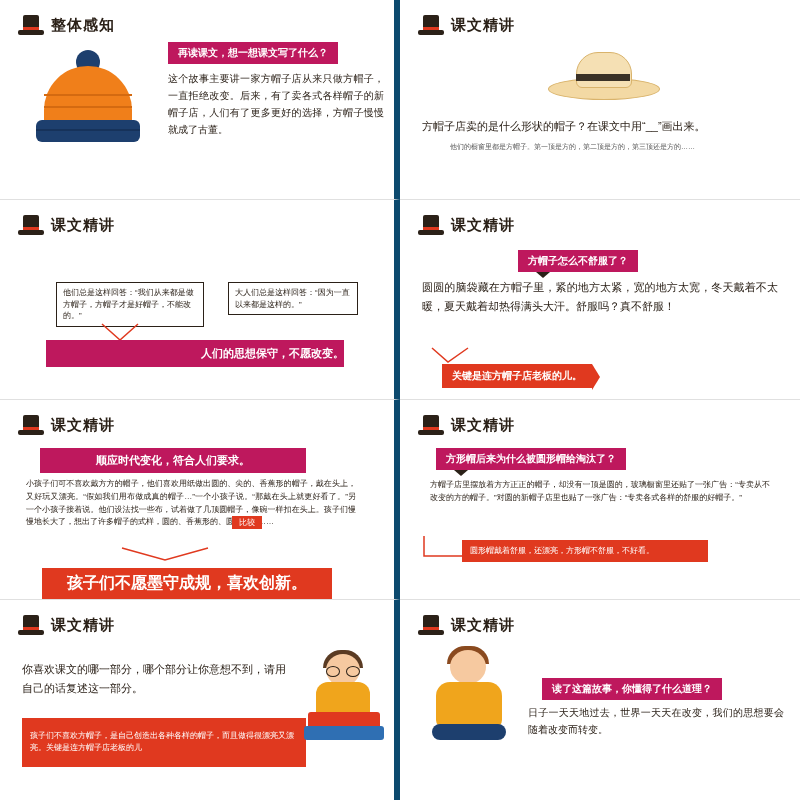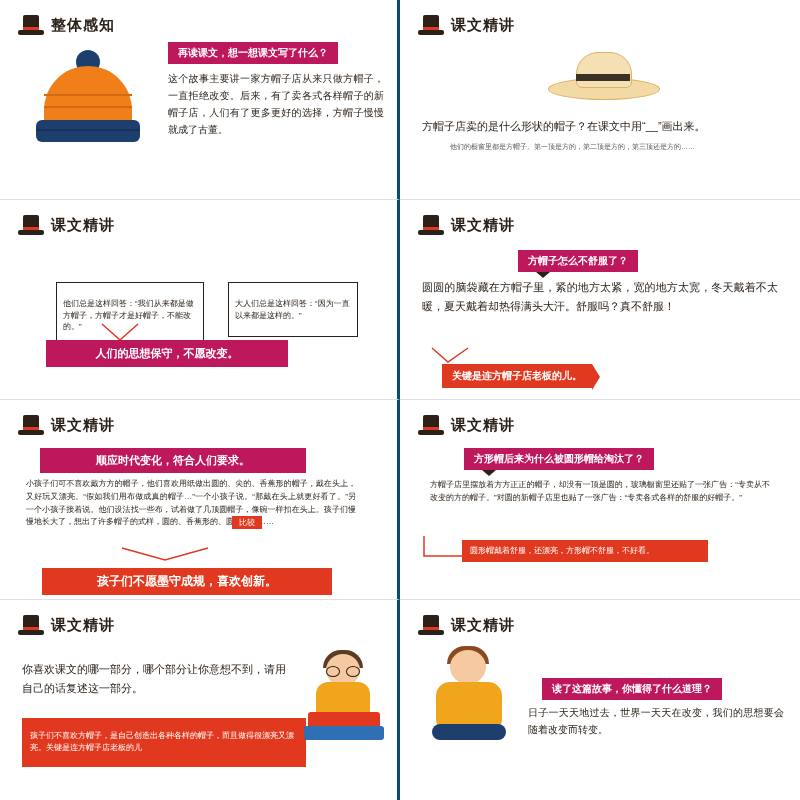--- a/index.html
+++ b/index.html
@@ -9,21 +9,21 @@
     overflow:hidden;
   }
   .grid{
     display:grid;
     grid-template-columns:400px 400px;
     grid-template-rows:200px 200px 200px 200px;
     width:800px;height:800px;
   }
   .slide{
     position:relative;
-    border-right:3px solid #0c4a6e;
+    border-right:6px solid #0c4a6e;
     border-bottom:1px solid #e0e0e0;
     overflow:hidden;
     background:#fff;
   }
   .slide:nth-child(2n){border-right:none;}
   .slide:nth-child(n+7){border-bottom:none;}
 
   
   .hdr{position:absolute;left:18px;top:12px;display:flex;align-items:center;gap:7px;}
   .hat-icon{position:relative;width:26px;height:26px;}
@@ -47,21 +47,21 @@
     background:#e0391f;color:#fff;font-size:10px;font-weight:bold;
     padding:5px 10px;display:inline-block;position:relative;
   }
   .red-bar.tail:after{
     content:"";position:absolute;right:-8px;top:0;
     border-top:13px solid transparent;border-bottom:13px solid transparent;
     border-left:8px solid #e0391f;
   }
   .box{
     border:1px solid #2b2118;font-size:8px;line-height:1.45;
-    padding:15px 6px;color:#2b2118;background:#fff;
+    padding:4px 6px;color:#2b2118;background:#fff;
   }
   .tiny{font-size:7px;color:#555;}
 
   
   .s1-hat{position:absolute;left:28px;top:50px;width:120px;height:100px;}
   .s1-hat .pom{position:absolute;left:48px;top:0;width:24px;height:24px;background:#1d3f6e;border-radius:50%;}
   .s1-hat .dome{position:absolute;left:16px;top:16px;width:88px;height:58px;background:#f07f1a;border-radius:44px 44px 4px 4px;}
   .s1-hat .stripe{position:absolute;left:16px;top:44px;width:88px;height:2px;background:#d46a10;}
   .s1-hat .stripe2{position:absolute;left:16px;top:56px;width:88px;height:2px;background:#d46a10;}
   .s1-hat .brimband{position:absolute;left:8px;top:70px;width:104px;height:22px;background:#1d3f6e;border-radius:6px;}
@@ -74,39 +74,39 @@
   .s2-hat .brim{position:absolute;left:0;top:34px;width:110px;height:20px;background:#f3d9a4;border-radius:50%;border:1px solid #d9b36b;}
   .s2-hat .crown{position:absolute;left:28px;top:8px;width:54px;height:34px;background:#f5e0b4;border-radius:22px 22px 6px 6px;border:1px solid #d9b36b;}
   .s2-hat .band{position:absolute;left:28px;top:30px;width:54px;height:7px;background:#3b3227;}
   .s2-q{position:absolute;left:22px;top:118px;width:358px;font-size:11px;color:#2b2118;}
   .s2-sub{position:absolute;left:50px;top:142px;width:310px;}
 
   
   .s3-b1{position:absolute;left:56px;top:82px;width:134px;}
   .s3-b2{position:absolute;left:228px;top:82px;width:116px;}
   .s3-arrow{position:absolute;left:100px;top:122px;width:40px;height:22px;}
-  .s3-bar{position:absolute;left:46px;top:140px;width:242px;text-align:center;}
+  .s3-bar{position:absolute;left:46px;top:140px;width:298px;text-align:right;}
   .s3-bar .q-bar{width:100%;box-sizing:border-box;padding:6px 0;font-size:11px;}
 
   
   .s4-q{position:absolute;left:118px;top:50px;border-radius:6px;}
   .s4-para{position:absolute;left:22px;top:78px;width:356px;font-size:11px;line-height:1.75;text-align:justify;}
   .s4-arrow{position:absolute;left:30px;top:146px;width:40px;height:20px;}
   .s4-bar{position:absolute;left:42px;top:164px;}
 
   
   .s5-bar{position:absolute;left:40px;top:48px;width:266px;text-align:center;}
   .s5-para{position:absolute;left:26px;top:78px;width:330px;font-size:8px;line-height:1.6;text-align:justify;}
   .s5-cmp{position:absolute;left:232px;top:116px;background:#e0391f;color:#fff;font-size:8px;padding:1px 7px;}
   .s5-redbar{position:absolute;left:42px;top:168px;width:290px;text-align:center;}
-  .s5-redbar .red-bar{width:100%;box-sizing:border-box;padding:5px 0;font-size:12px;font-family:Liberation Serif, serif;}
+  .s5-redbar .red-bar{width:100%;box-sizing:border-box;padding:5px 0;font-size:16px;font-family:Liberation Serif, serif;}
   .s5-line{position:absolute;left:120px;top:146px;width:90px;height:16px;}
 
   
-  .s6-bar{position:absolute;left:36px;top:48px;margin-left:28px;}
+  .s6-bar{position:absolute;left:36px;top:48px;}
   .s6-para{position:absolute;left:30px;top:78px;width:340px;font-size:8px;line-height:1.65;text-align:justify;}
   .s6-red{position:absolute;left:62px;top:140px;width:230px;background:#e0391f;color:#fff;font-size:8px;line-height:1.5;padding:5px 8px;}
   .s6-arrow{position:absolute;left:22px;top:134px;width:44px;height:26px;}
 
   
   .s7-q{position:absolute;left:22px;top:60px;width:268px;font-size:11px;line-height:1.7;color:#2b2118;}
   .s7-red{position:absolute;left:22px;top:118px;width:268px;background:#e0391f;color:#fff;font-size:8px;line-height:1.55;padding:12px 8px;}
   .s7-kid{position:absolute;left:292px;top:50px;width:100px;height:96px;}
   .kid-head{position:absolute;left:34px;top:4px;width:34px;height:32px;background:#f6c9a0;border-radius:50%;}
   .kid-hair{position:absolute;left:31px;top:0px;width:40px;height:18px;background:#5a3b23;border-radius:20px 20px 0 0;}

